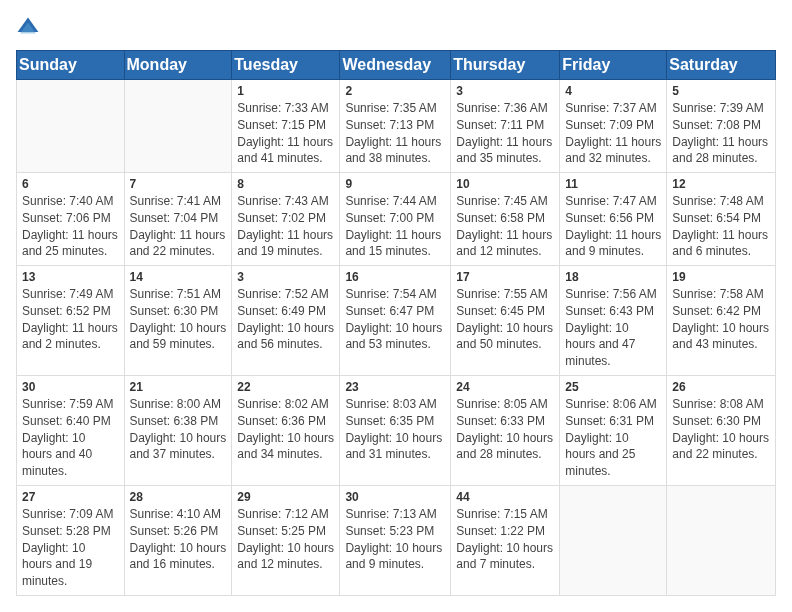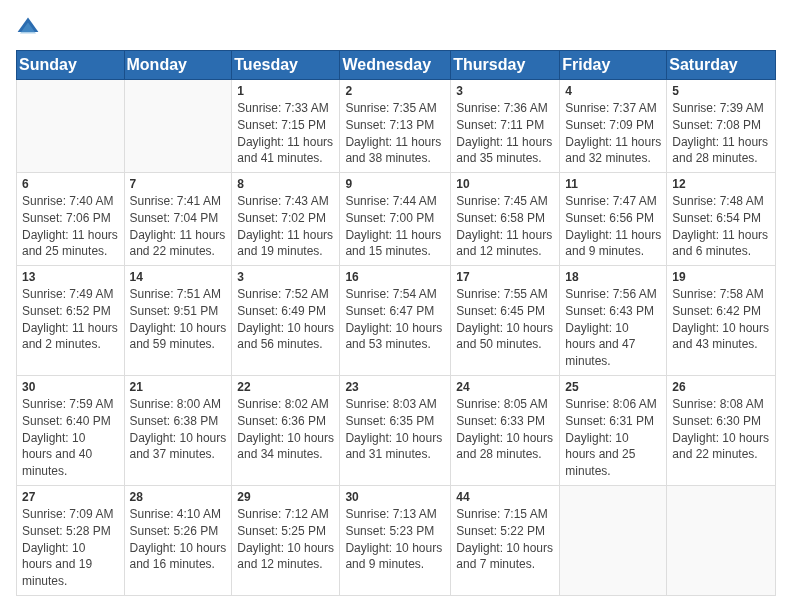--- a/index.html
+++ b/index.html
@@ -206,21 +206,21 @@
         <tr>
           <td>
             <span class="day-number">13</span>
             <div class="day-info">Sunrise: 7:49 AM
 Sunset: 6:52 PM
 Daylight: 11 hours and 2 minutes.</div>
           </td>
           <td>
             <span class="day-number">14</span>
             <div class="day-info">Sunrise: 7:51 AM
-Sunset: 9:51 PM
+Sunset: 6:30 PM
 Daylight: 10 hours and 59 minutes.</div>
           </td>
           <td>
             <span class="day-number">3</span>
             <div class="day-info">Sunrise: 7:52 AM
 Sunset: 6:49 PM
 Daylight: 10 hours and 56 minutes.</div>
           </td>
           <td>
             <span class="day-number">16</span>
@@ -312,21 +312,21 @@
           </td>
           <td>
             <span class="day-number">30</span>
             <div class="day-info">Sunrise: 7:13 AM
 Sunset: 5:23 PM
 Daylight: 10 hours and 9 minutes.</div>
           </td>
           <td>
             <span class="day-number">44</span>
             <div class="day-info">Sunrise: 7:15 AM
-Sunset: 5:22 PM
+Sunset: 1:22 PM
 Daylight: 10 hours and 7 minutes.</div>
           </td>
           <td class="empty"></td>
           <td class="empty"></td>
         </tr>
       </tbody>
   </table>
 </div>
 
 </body></html>

